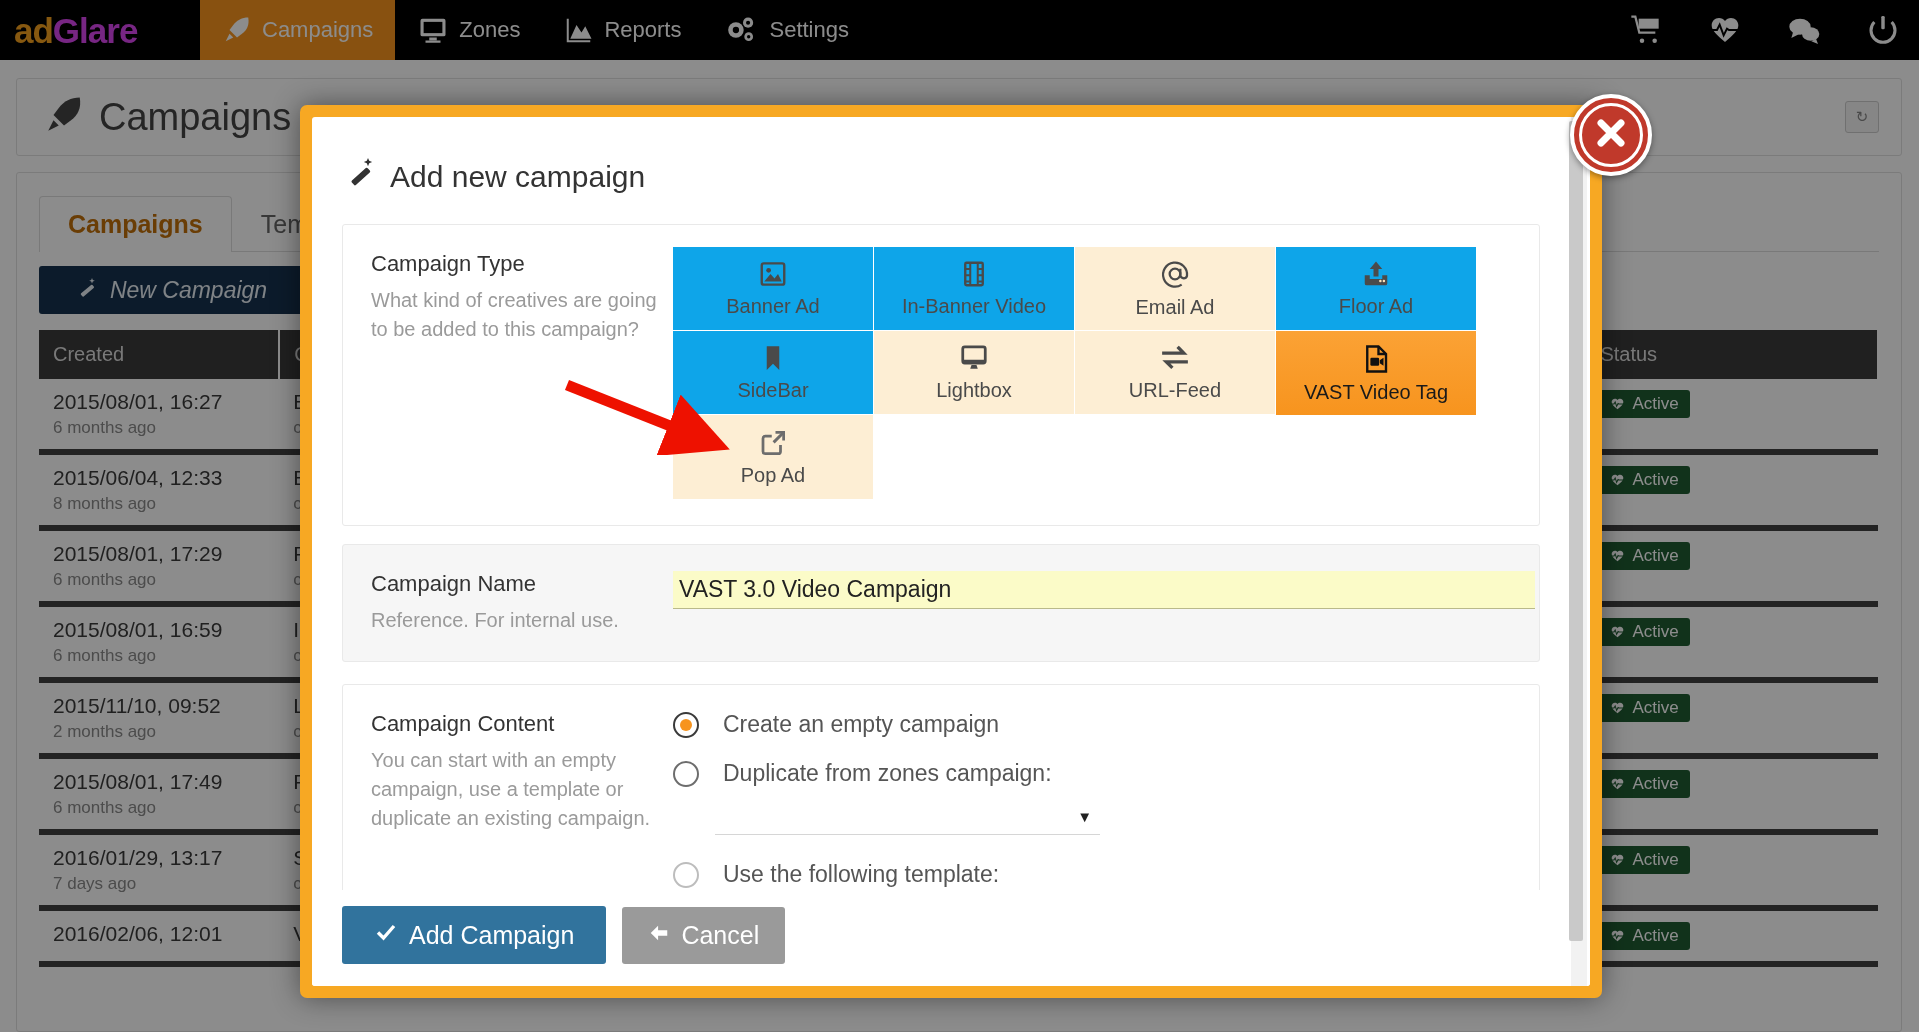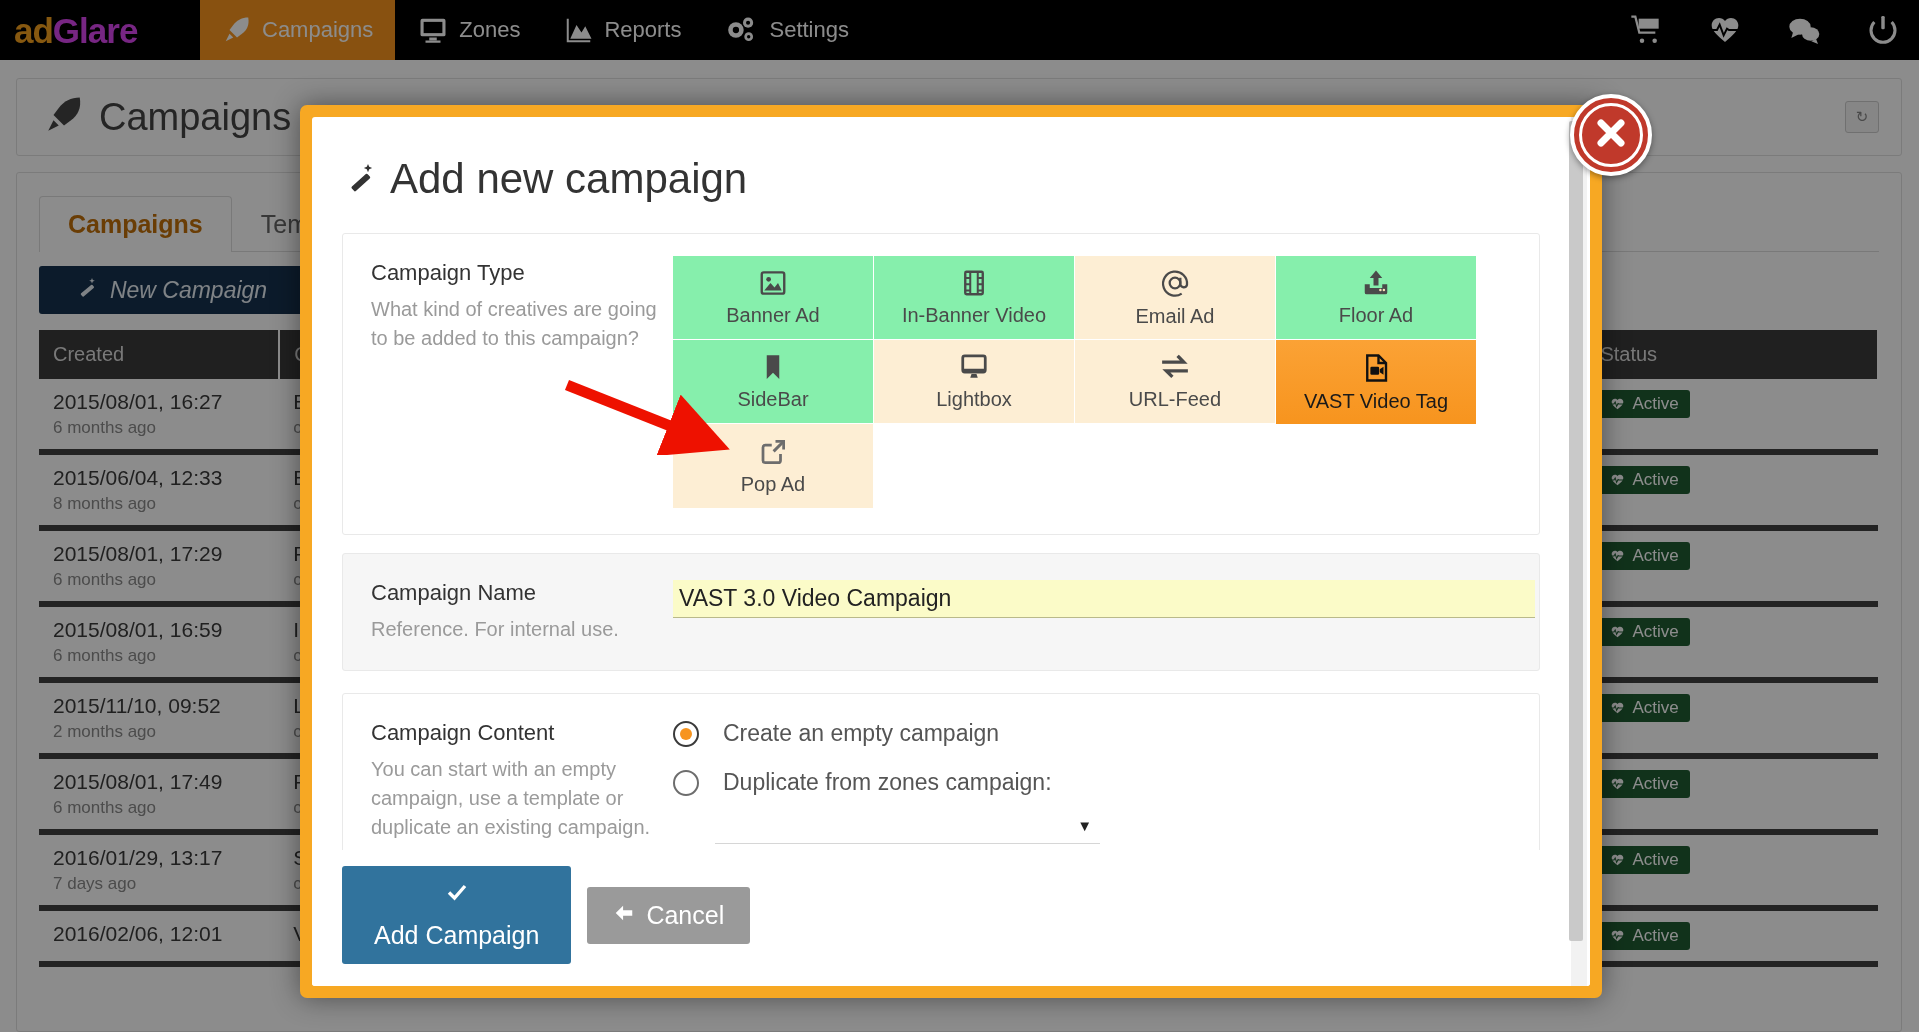--- a/index.html
+++ b/index.html
@@ -117,41 +117,41 @@
   }
   .modal-inner{
     position:relative; width:100%; height:100%;
     background:#ffffff; border-radius:3px; overflow:hidden;
   }
   .modal-scroll{
     position:absolute; inset:0; right:20px; padding:26px 30px 0 30px;
   }
   .modal-title{
     display:flex; align-items:flex-end; gap:12px;
-    font-size:42px; color:#333; margin:12px 0 30px 4px;
+    font-size:30px; color:#333; margin:12px 0 30px 4px;
   }
   .fieldset{
     border:1px solid #e9e9e9; border-radius:3px; background:#ffffff;
     display:flex; padding:26px 0;
   }
   .fieldset.alt{ background:#f6f6f6; }
   .fs-label{
     width:330px; padding-left:28px; flex:none;
   }
   .fs-label .t{ font-size:22px; color:#333; }
   .fs-label .d{ font-size:20px; color:#9a9a9a; margin-top:9px; line-height:1.45; }
   .fs-body{ flex:1; padding-right:28px; }
 
   
   .type-grid{
     display:grid; grid-template-columns:repeat(4,201px);
     width:804px; margin-top:-4px;
   }
   .type-cell{
-    height:84px; background:#86efac; border-right:1px solid #ffffff;
+    height:84px; background:#0ea5e9; border-right:1px solid #ffffff;
     border-bottom:1px solid #ffffff;
     display:flex; flex-direction:column; align-items:center;
     justify-content:center; gap:6px; cursor:pointer; color:#4a4a4a;
   }
   .type-cell.light{ background:#fdeed4; }
   .type-cell.selected{
     background:linear-gradient(#fba235,#f7941e); color:#1a1a1a;
   }
   .type-cell .lbl{ font-size:20px; }
   .type-cell svg{ display:block; }
@@ -199,21 +199,21 @@
   .modal-footer{
     position:absolute; left:0; bottom:0; width:100%;
     background:#ffffff; padding:16px 30px 22px 30px;
     display:flex; gap:16px; align-items:center;
   }
   .btn{
     display:inline-flex; align-items:center; justify-content:center; gap:11px;
     font-size:25px; border-radius:3px; cursor:pointer; color:#ffffff;
     border:none; font-family:"Liberation Sans", sans-serif;
   }
-  .btn-primary{ background:#31739d; padding:14px 32px;flex-direction:column; }
+  .btn-primary{ background:#31739d; padding:14px 32px; }
   .btn-default{ background:#9a9a9a; padding:14px 26px; }
 
   
   .mscroll-track{
     position:absolute; right:3px; top:0; width:16px; height:100%;
     background:#f2f2f2;
   }
   .mscroll-thumb{
     position:absolute; right:4px; top:4px; width:14px; height:820px;
     background:#c9c9c9; border-radius:2px; cursor:pointer;

